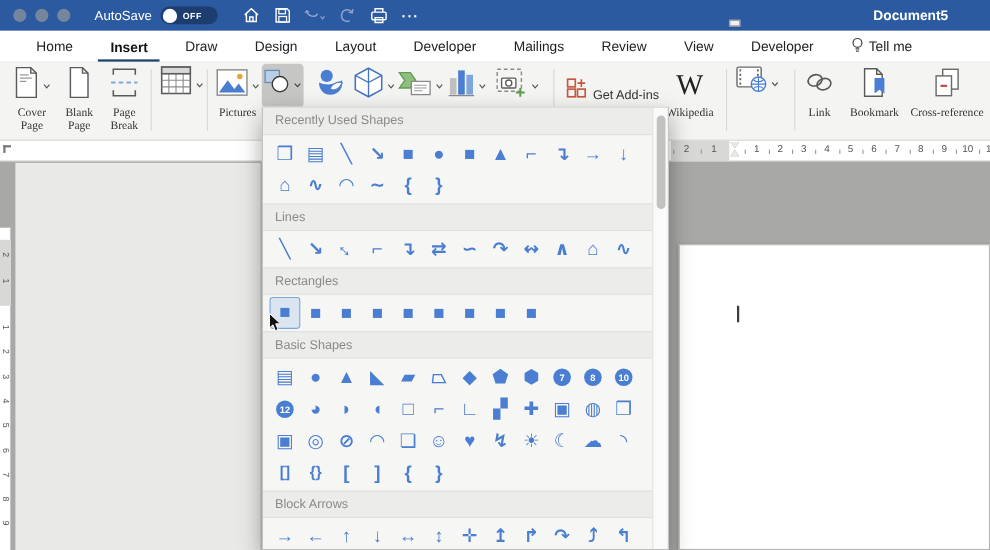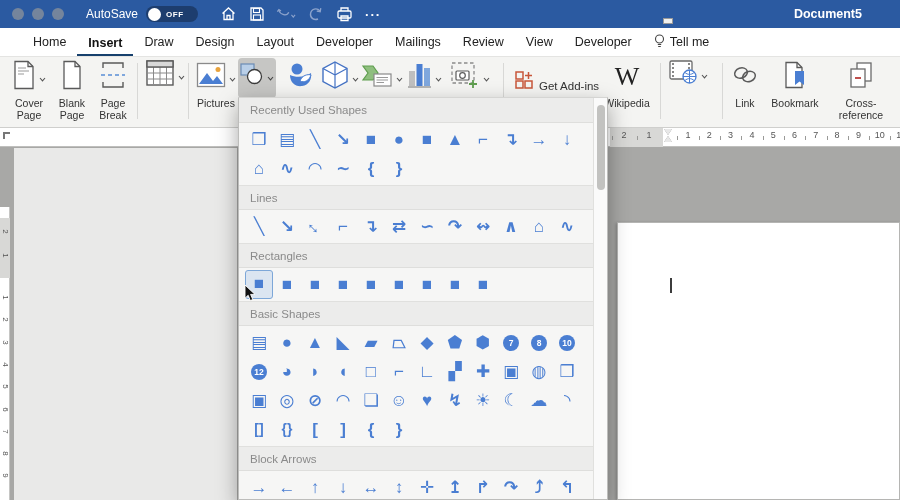--- a/index.html
+++ b/index.html
@@ -13,30 +13,30 @@
   .autosave-label{color:#fff;font-size:12px;margin-left:22px;font-weight:500;}
   .toggle{margin-left:8px;width:52px;height:16px;border-radius:9px;background:#1d3d6e;display:flex;align-items:center;padding:1px 2px;}
   .knob{width:13px;height:13px;border-radius:50%;background:#fff;}
   .toggle .off{color:#fff;font-size:8px;font-weight:bold;margin-left:5px;letter-spacing:.5px;}
   .tb-icons{display:flex;align-items:center;gap:9px;margin-left:20px;}
   .tb-ic{width:20px;height:20px;display:flex;align-items:center;justify-content:center;}
   .tb-ellipsis{color:#fff;font-size:13px;font-weight:bold;letter-spacing:1px;margin-left:2px;}
   .doc-title{position:absolute;right:38px;top:0;height:28px;display:flex;align-items:center;color:#fff;font-size:12.5px;font-weight:bold;}
 
   
-  .tabbar{position:absolute;left:0;top:28px;width:900px;height:29px;background:#fff;display:flex;align-items:flex-end;padding-left:22px;gap:0;border-bottom:1px solid #e4e4e2;}
+  .tabbar{position:absolute;left:0;top:28px;width:900px;height:29px;background:#fff;display:flex;align-items:flex-end;padding-left:22px;gap:12px;border-bottom:1px solid #e4e4e2;}
   .tab{font-size:12.5px;color:#222;padding:6px 11px 7px;cursor:default;display:flex;align-items:center;gap:5px;}
   .tab.active{font-weight:bold;border-bottom:2.5px solid #17406d;padding-bottom:4.5px;color:#111;}
   .bulb svg{display:block;}
 
   
   .ribbon{position:absolute;left:0;top:57px;width:900px;height:71px;background:#f4f4f2;border-bottom:1px solid #cfcfcd;}
   .rb{position:absolute;top:2px;height:66px;display:flex;flex-direction:column;align-items:center;}
   .rb .ic{height:36px;display:flex;align-items:center;justify-content:center;gap:2px;}
-  .rb .lb{font-size:10.5px;color:#333;text-align:center;line-height:1.15;margin-top:2px;}
+  .rb .lb{font-size:10.5px;color:#333;text-align:center;line-height:1.15;margin-top:2px;font-family:Liberation Serif, serif;}
   .sep{position:absolute;top:6px;width:1px;height:56px;background:#d8d8d6;}
   .chev{margin-left:1px;}
   .rb.pressed{background:#c6c6c4;border-radius:4px;top:1px;height:40px;}
   .rb-inline{position:absolute;display:flex;align-items:center;gap:5px;font-size:11.5px;color:#333;}
 
   
   .ruler-h{position:absolute;left:0;top:128px;width:900px;height:19px;background:#fff;border-bottom:1px solid #bfbfbd;}
   .rh-gray{position:absolute;left:610px;top:0;width:53px;height:19px;background:#d8d8d6;}
   .rnum{position:absolute;top:2px;font-size:9px;color:#555;transform:translateX(-50%);}
   .rtick{position:absolute;top:8px;width:1px;height:4px;background:#9a9a98;}

